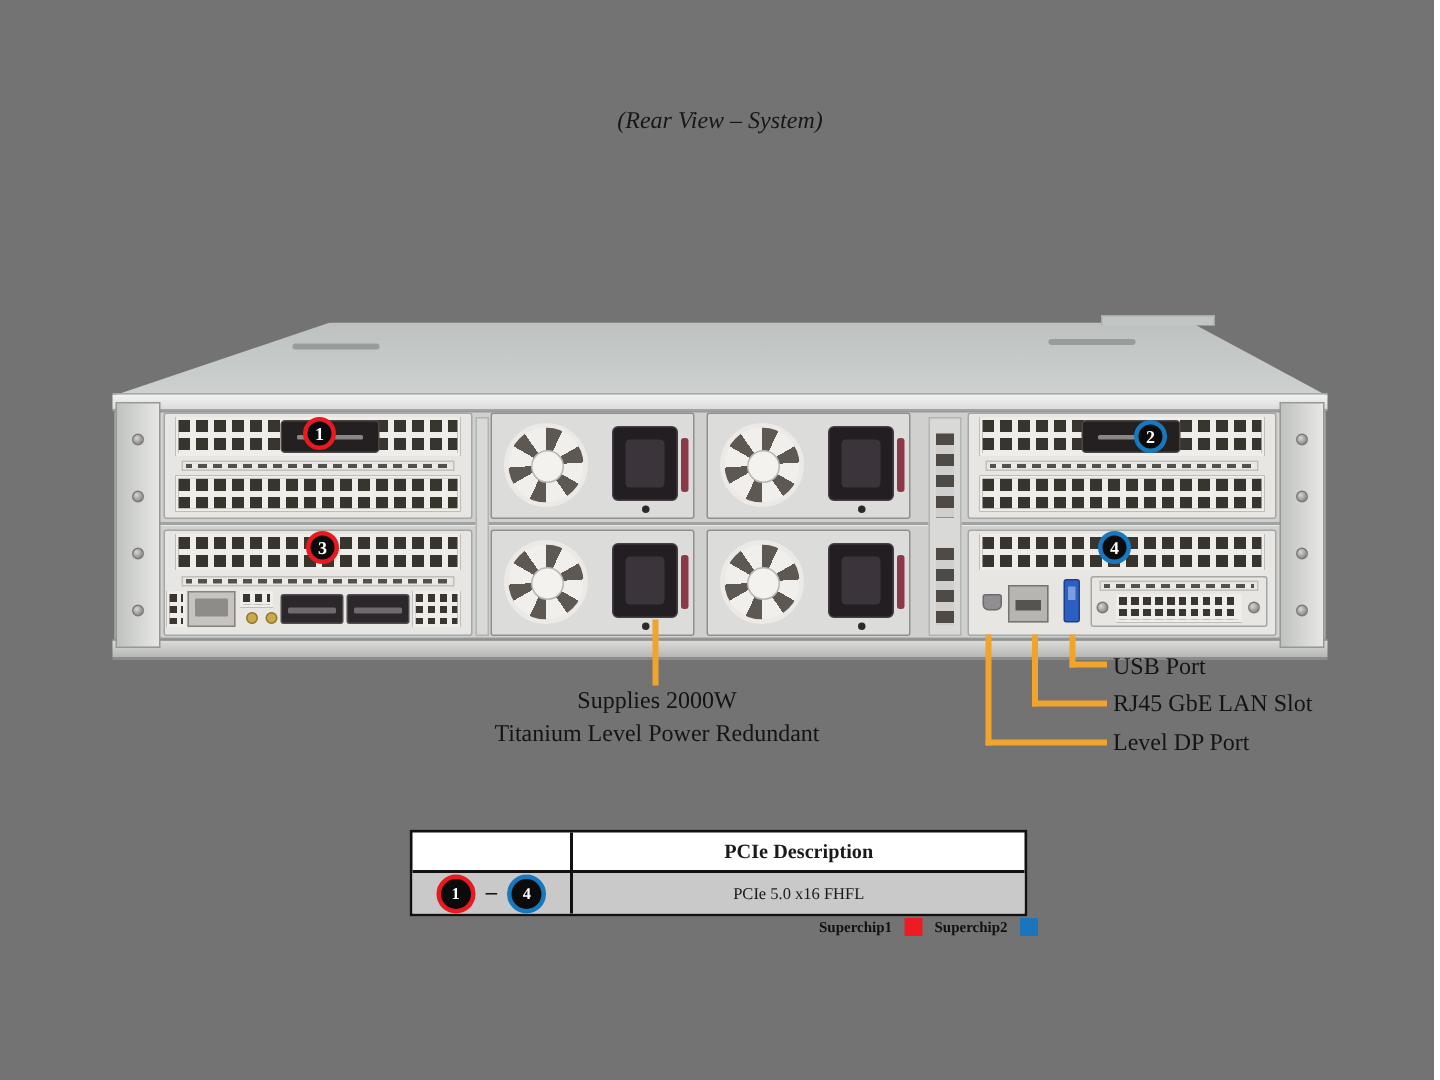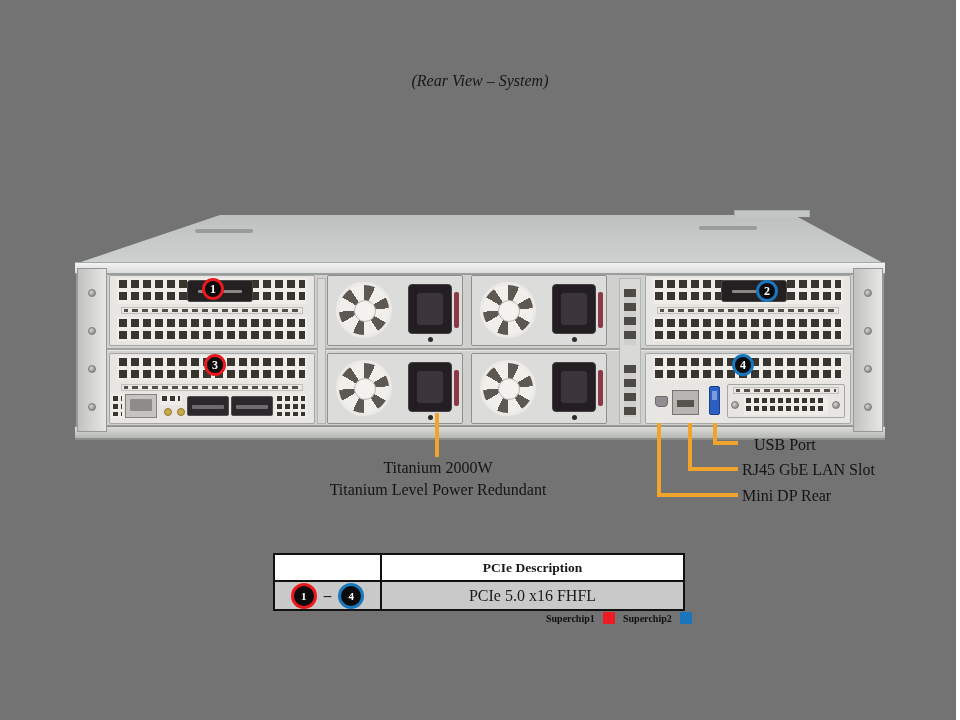--- a/index.html
+++ b/index.html
@@ -78,21 +78,21 @@
   .cline{background:#f0a42c;z-index:9;}
   .port-label{font-size:16px;color:#141414;white-space:nowrap;}
   .psu-label{left:288px;top:457px;width:300px;text-align:center;font-size:16px;line-height:1.35;color:#141414;}
 
   
   #slot-table{left:273px;top:553px;width:412px;border:2px solid #111;background:#fff;}
   .t-row{display:flex;}
   .t-row.header{height:25px;}
   .t-row.data{height:27px;background:#c9c9c9;border-top:2px solid #111;}
   .t-c1{width:105px;border-right:2px solid #111;display:flex;align-items:center;justify-content:center;gap:7px;}
-  .t-c2{flex:1;display:flex;align-items:center;justify-content:center;font-size:16px;}
+  .t-c2{flex:1;display:flex;align-items:center;justify-content:center;font-size:11px;}
   .t-row.header .t-c2{font-weight:bold;font-size:13.5px;}
   .callout-sm{width:20px;height:20px;border-radius:50%;background:#0b0b0b;color:#fff;
            display:flex;align-items:center;justify-content:center;font-size:11px;font-weight:bold;}
   .callout-sm.red{border:3px solid #e8191f;}
   .callout-sm.blue{border:3px solid #1878be;}
   .range-dash{font-weight:bold;font-size:15px;color:#111;}
 
   
   #legend{left:546px;top:612px;width:146px;display:flex;align-items:flex-end;gap:8px;}
   .legend-label{font-size:10px;font-weight:bold;color:#111;}
@@ -214,26 +214,26 @@
 
   <div class="abs cline" style="left:435px;top:413px;width:4px;height:44px;"></div>
   <div class="abs cline" style="left:713px;top:423px;width:4px;height:22px;"></div>
   <div class="abs cline" style="left:713px;top:441px;width:25px;height:4px;"></div>
   <div class="abs cline" style="left:688px;top:423px;width:4px;height:48px;"></div>
   <div class="abs cline" style="left:688px;top:467px;width:50px;height:4px;"></div>
   <div class="abs cline" style="left:657px;top:423px;width:4px;height:74px;"></div>
   <div class="abs cline" style="left:657px;top:493px;width:81px;height:4px;"></div>
 
   <div class="abs psu-label">
-    <div>Titanium 2000W</div>
+    <div>Supplies 2000W</div>
     <div>Titanium Level Power Redundant</div>
   </div>
-  <div class="abs port-label" style="left:742px;top:436px;margin-left:12px;">USB Port</div>
+  <div class="abs port-label" style="left:742px;top:436px;">USB Port</div>
   <div class="abs port-label" style="left:742px;top:461px;">RJ45 GbE LAN Slot</div>
-  <div class="abs port-label" style="left:742px;top:487px;">Mini DP Rear</div>
+  <div class="abs port-label" style="left:742px;top:487px;">Level DP Port</div>
 
   <div class="abs" id="slot-table">
     <div class="t-row header">
       <div class="t-c1"></div>
       <div class="t-c2">PCIe Description</div>
     </div>
     <div class="t-row data">
       <div class="t-c1">
         <span class="callout-sm red">
             <span>1</span>

